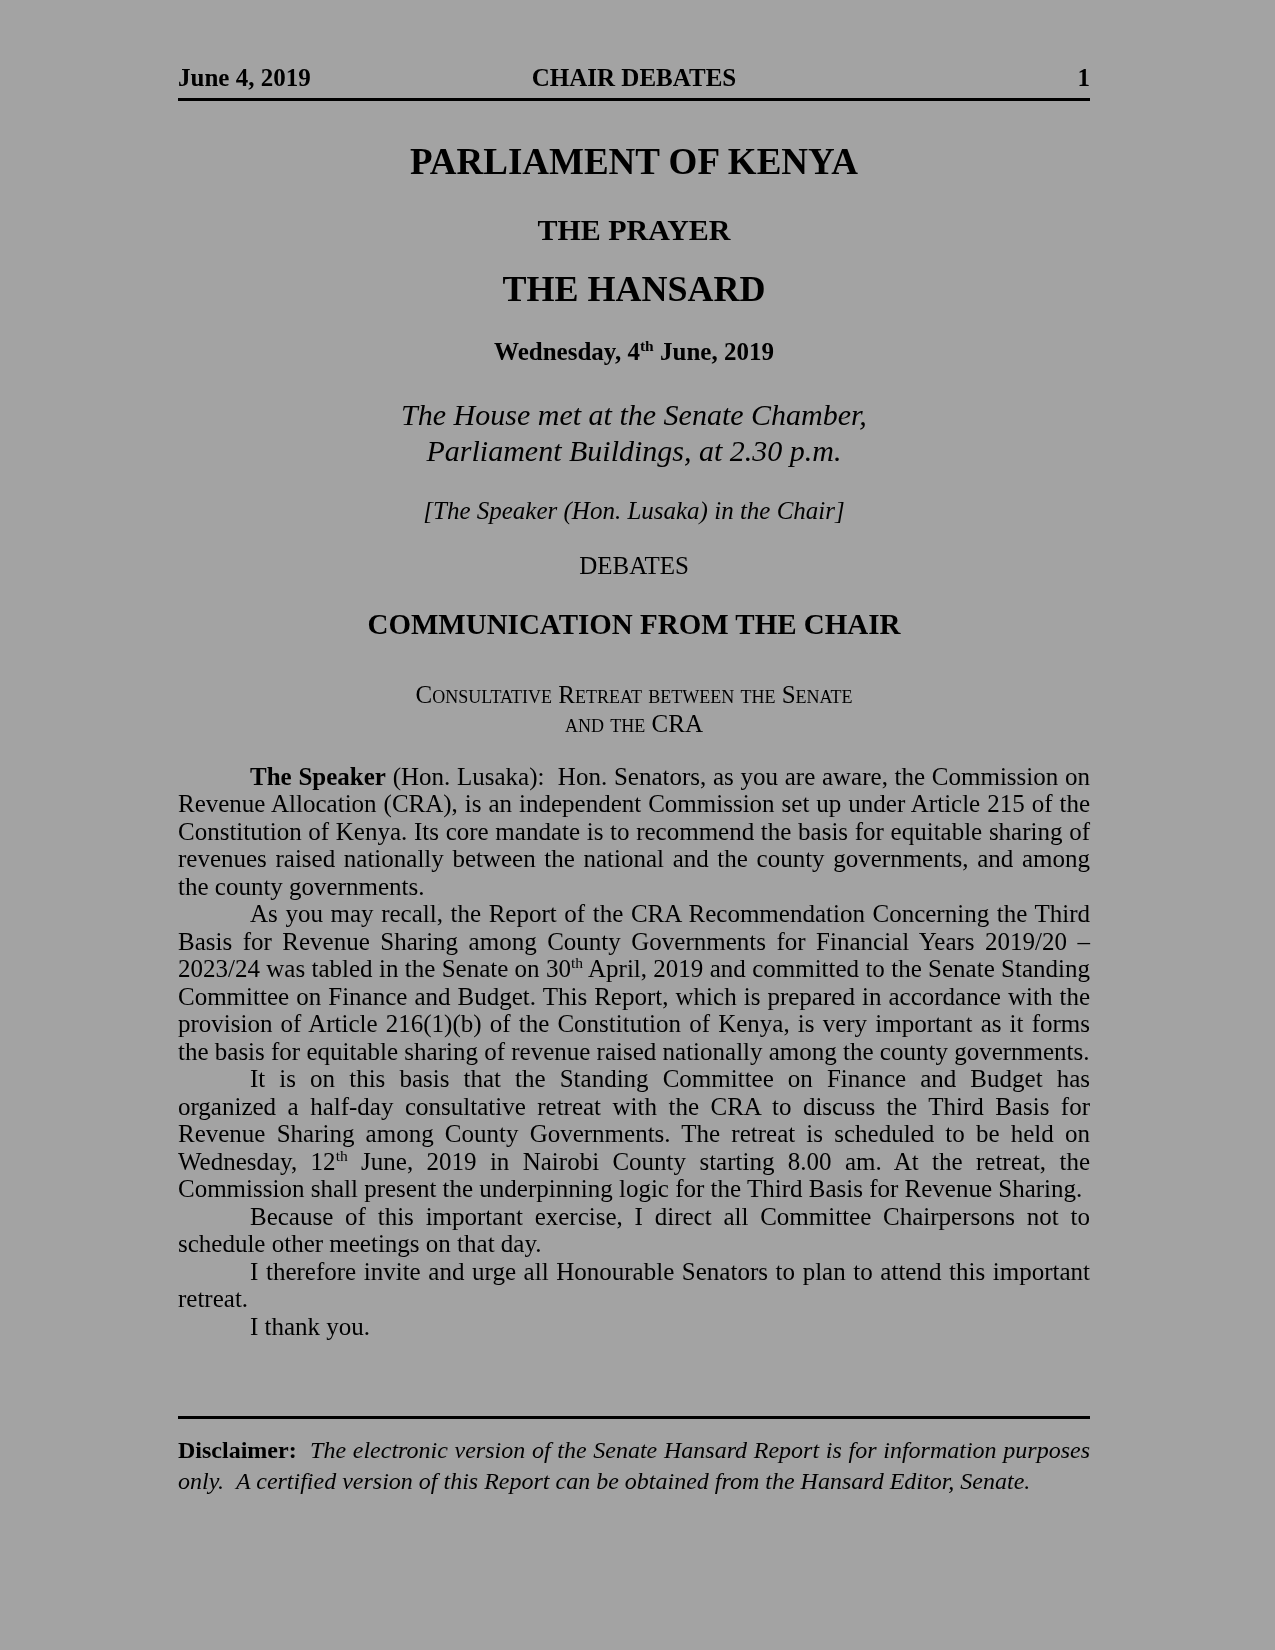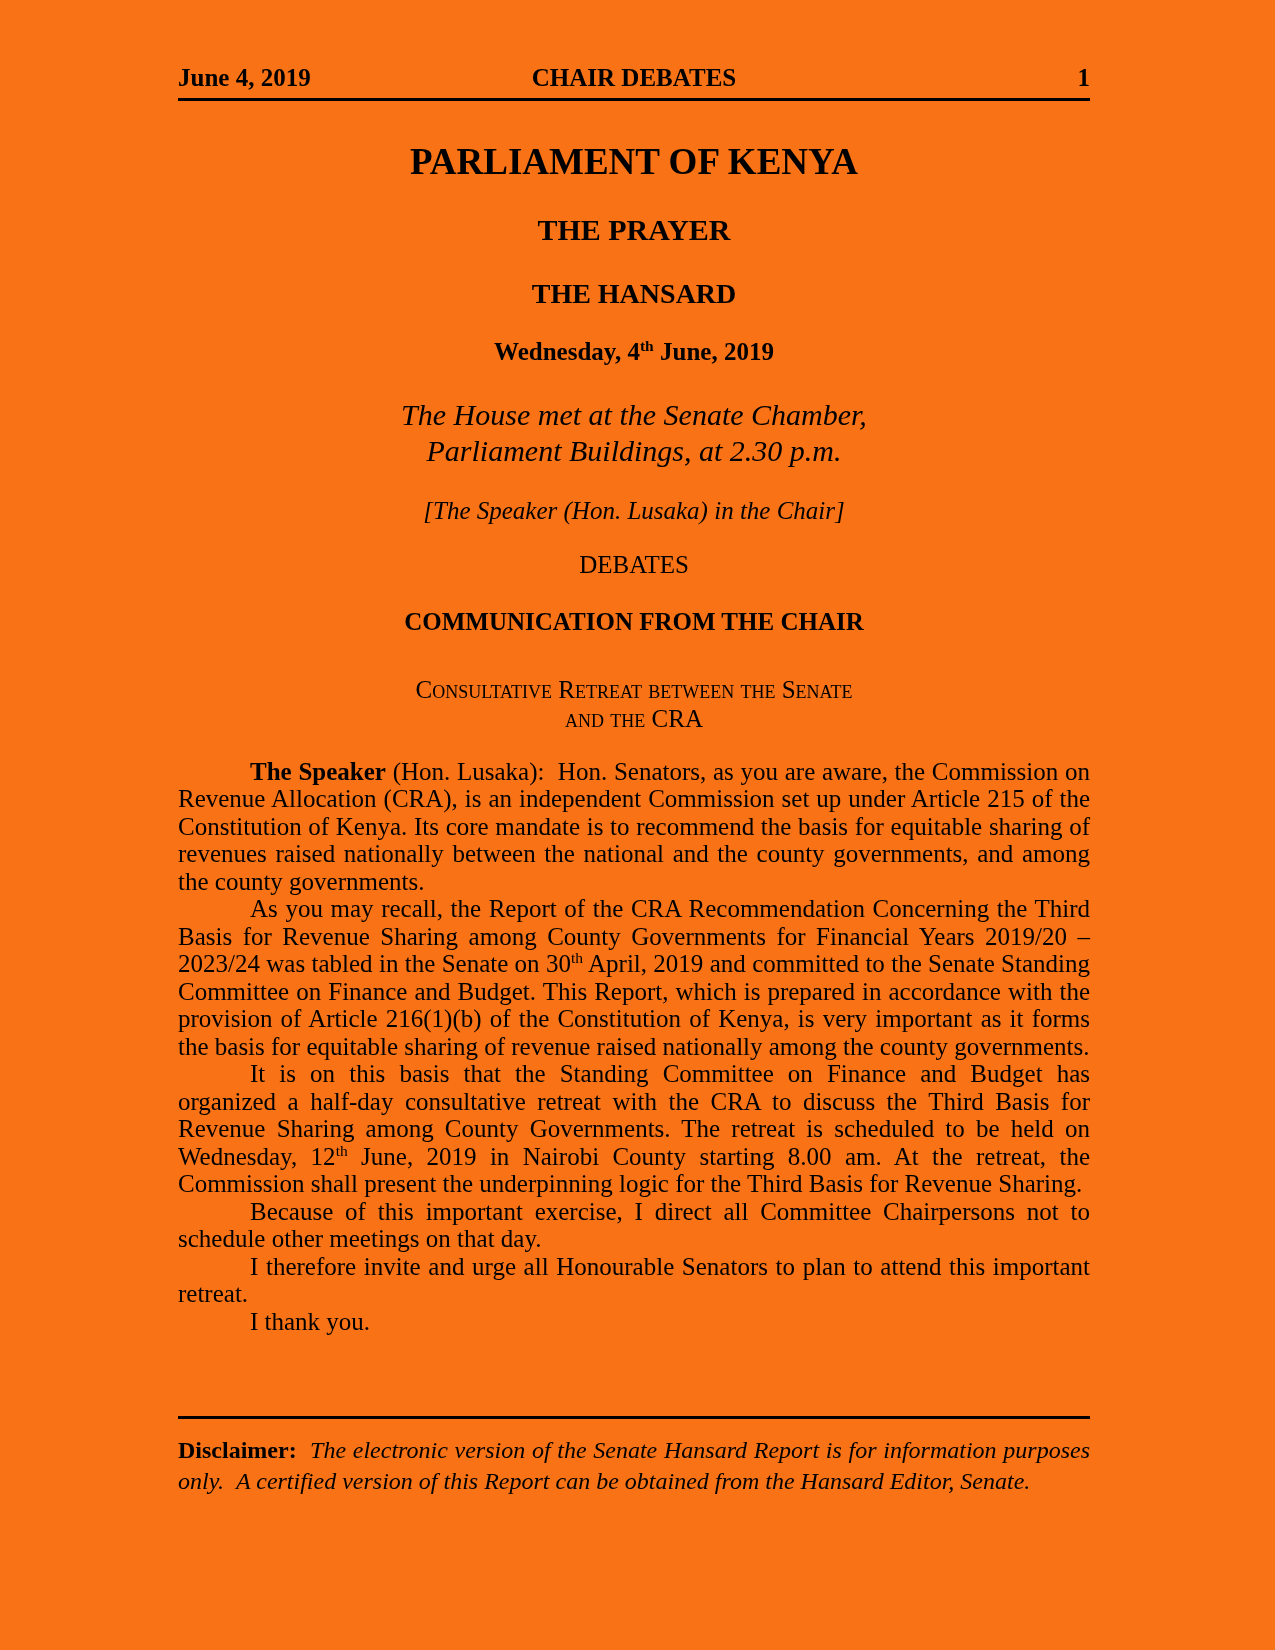--- a/index.html
+++ b/index.html
@@ -4,21 +4,21 @@
 <style>
   html, body {
     margin: 0;
     padding: 0;
     background: #ffffff;
   }
   .page {
     position: relative;
     width: 1275px;
     height: 1650px;
-    background: #f97316;
+    background: #a3a3a3;
     color: #000000;
     font-family: "Liberation Serif", "DejaVu Serif", serif;
     overflow: hidden;
   }
   .content {
     position: absolute;
     left: 178px;
     top: 64px;
     width: 912px;
   }
@@ -44,24 +44,24 @@
     line-height: 1.15;
   }
   .h2 {
     margin-top: 30px;
     text-align: center;
     font-weight: bold;
     font-size: 30px;
     line-height: 1.15;
   }
   .h3 {
-    margin-top: 30px;
+    margin-top: 21px;
     text-align: center;
     font-weight: bold;
-    font-size: 28px;
+    font-size: 36px;
     line-height: 1.15;
   }
   .sitting-date {
     margin-top: 28px;
     text-align: center;
     font-weight: bold;
     font-size: 25px;
     line-height: 1.15;
   }
   .venue {
@@ -81,21 +81,21 @@
   .prayer {
     margin-top: 26px;
     text-align: center;
     font-size: 25px;
     line-height: 1.15;
   }
   .section-heading {
     margin-top: 28px;
     text-align: center;
     font-weight: bold;
-    font-size: 25px;
+    font-size: 29px;
     line-height: 1.15;
   }
   .subsection {
     margin-top: 38px;
     text-align: center;
     font-variant: small-caps;
     font-size: 25px;
     line-height: 1.18;
   }
   .speech {

